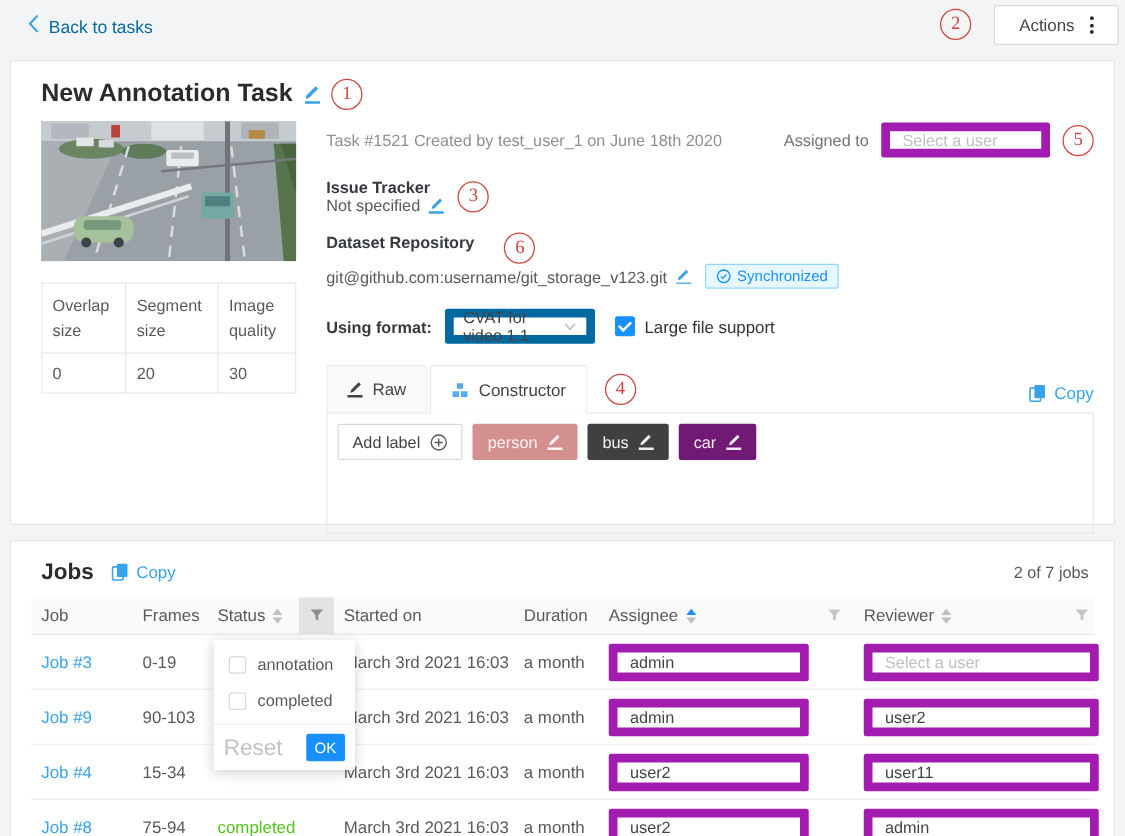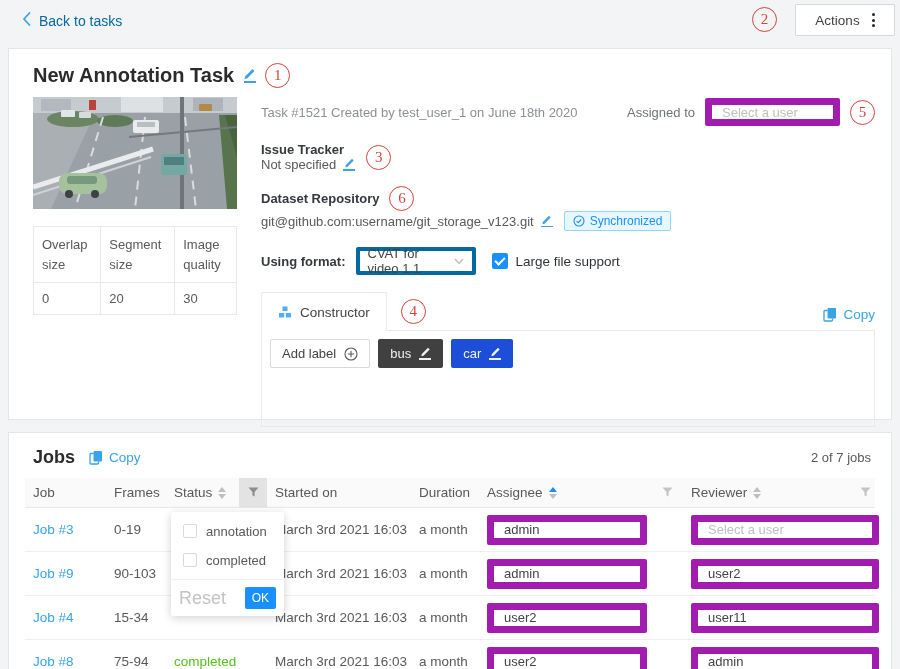--- a/index.html
+++ b/index.html
@@ -49,26 +49,26 @@
   .ant-input::placeholder { color:#bfbfbf; }
   .assigned-input { width:135px; }
 
   .section-label { font-size:13px; font-weight:bold; color:#35393d; }
   .issue-block { margin-top:15px; }
   .value-line { display:flex; align-items:center; gap:7px; margin-top:0; font-size:13px; color:#595959; }
   .pencil { display:inline-flex; flex-direction:column; align-items:center; cursor:pointer; }
   .pencil svg { display:block; }
   .pencil .underline { width:12px; height:1.4px; margin-top:1px; background:#38a3e8; }
   .repo-block { margin-top:14px; }
-  .repo-label-row { display:flex; align-items:center; gap:10px; }
+  .repo-label-row { display:flex; gap:24px; }
   .sync-badge { display:inline-flex; align-items:center; gap:5px; background:#e6f7ff; border:1px solid #91d5ff;
     border-radius:2px; color:#1890ff; font-size:12px; padding:2px 8px; margin-left:4px; cursor:pointer; }
 
   .format-row { display:flex; align-items:center; margin-top:16px; gap:10px; }
-  .select-box { width:120px; height:28px; border:4px solid #0369a1; border-radius:2px; display:flex;
+  .select-box { width:120px; height:28px; border:7px solid #0369a1; border-radius:2px; display:flex;
     align-items:center; padding:4px 8px; font-size:13px; color:#434343; gap:6px; cursor:pointer; }
   .select-box .sel-text { flex:1; }
   .cbx-group { display:flex; align-items:center; gap:8px; margin-left:6px; cursor:pointer; }
   .cbx-checked { width:16px; height:16px; background:#1890ff; border-radius:2px; position:relative; }
   .cbx-checked::after { content:""; position:absolute; left:5px; top:2px; width:4px; height:8px;
     border-right:2px solid #fff; border-bottom:2px solid #fff; transform:rotate(45deg); }
   .cbx-label { font-size:13.5px; color:#2f3337; }
 
   
   .tabs-wrap { margin-top:17px; }
@@ -113,21 +113,21 @@
   .jcell { padding-left:8px; }
   .job-link { color:#38a3e8; cursor:pointer; }
   .status-completed { color:#52c41a; display:flex; align-items:center; gap:6px; }
   .row-input { width:160px; height:30px; }
   .reviewer-cell { grid-column:9 / 11; }
   .reviewer-input { width:188px; }
 
   
   .filter-dropdown { position:absolute; left:162px; top:79px; width:113px; background:#fff; z-index:20;
     box-shadow:0 2px 10px rgba(0,0,0,.18); border-radius:2px; padding-top:5px; }
-  .fd-item { display:flex; align-items:flex-start; gap:9px; padding:7px 12px; font-size:13px; color:#595959; cursor:pointer; }
+  .fd-item { display:flex; align-items:flex-end; gap:9px; padding:7px 12px; font-size:13px; color:#595959; cursor:pointer; }
   .cbx-empty { width:14px; height:14px; border:1px solid #d9d9d9; border-radius:2px; background:#fff; flex:0 0 auto; }
   .fd-footer { border-top:1px solid #f0f0f0; margin-top:4px; padding:7px 8px; display:flex; align-items:center; }
   .fd-reset { font-size:18px; color:#c3c3c3; cursor:pointer; }
   .fd-ok { margin-left:auto; background:#1890ff; color:#fff; border:none; border-radius:2px; font-size:12px;
     height:22px; padding:0 7px; font-family:"Liberation Sans", sans-serif; cursor:pointer; }
 </style>
 </head>
 <body>
 
 <div class="page">
@@ -271,20 +271,29 @@
               </svg>
           </div>
           <div class="cbx-group">
             <span class="cbx-checked"></span>
             <span class="cbx-label">Large file support</span>
           </div>
         </div>
 
         <div class="tabs-wrap">
           <div class="tab-bar">
+            <div class="tab">
+              <span class="pencil">
+                <svg width="11" height="10" viewBox="0 0 12 12">
+                    <path d="M1 11l2.6-.6L11 3 9 1 1.6 8.4z" fill="#434343"></path>
+                  </svg>
+                <span class="underline" style="background:#434343;"></span>
+              </span>
+              <span>Raw</span>
+            </div>
             <div class="tab active">
               <svg width="14" height="14" viewBox="0 0 14 14">
                   <path fill="#5aa9e6" d="M4.5 1.5h5v4.5h-5z"></path>
                   <path fill="#1890ff" d="M1 8h5.2v4.5H1zM7.8 8H13v4.5H7.8z" opacity=".75"></path>
                 </svg>
               <span>Constructor</span>
             </div>
             <span class="num-circle tab-circle">4</span>
             <div class="copy-link">
               <svg width="14" height="15" viewBox="0 0 14 15">
@@ -294,31 +303,40 @@
               <span>Copy</span>
             </div>
           </div>
           <div class="tab-panel">
             <div class="add-label-btn">
               <span>Add label</span>
               <svg width="14" height="14" viewBox="0 0 14 14">
                   <circle cx="7" cy="7" r="6" fill="none" stroke="#595959" stroke-width="1.1"></circle>
                   <path d="M7 3.8v6.4M3.8 7h6.4" stroke="#595959" stroke-width="1.1"></path>
                 </svg>
+            </div>
+            <div class="chip" style="background: rgb(212, 143, 143);">
+              <span>person</span>
+              <span class="pencil">
+                <svg width="11" height="10" viewBox="0 0 12 12">
+                    <path d="M1 11l2.6-.6L11 3 9 1 1.6 8.4z" fill="rgba(255,255,255,.92)"></path>
+                  </svg>
+                <span class="underline"></span>
+              </span>
             </div>
             <div class="chip" style="background: #404040; justify-content: center;">
               <span>bus</span>
               <span class="pencil">
                 <svg width="11" height="10" viewBox="0 0 12 12">
                     <path d="M1 11l2.6-.6L11 3 9 1 1.6 8.4z" fill="rgba(255,255,255,.92)"></path>
                   </svg>
                 <span class="underline"></span>
               </span>
             </div>
-            <div class="chip" style="background: #1d4ed8; justify-content: center;">
+            <div class="chip" style="background: #701a75; justify-content: center;">
               <span>car</span>
               <span class="pencil">
                 <svg width="11" height="10" viewBox="0 0 12 12">
                     <path d="M1 11l2.6-.6L11 3 9 1 1.6 8.4z" fill="rgba(255,255,255,.92)"></path>
                   </svg>
                 <span class="underline"></span>
               </span>
             </div>
           </div>
         </div>

